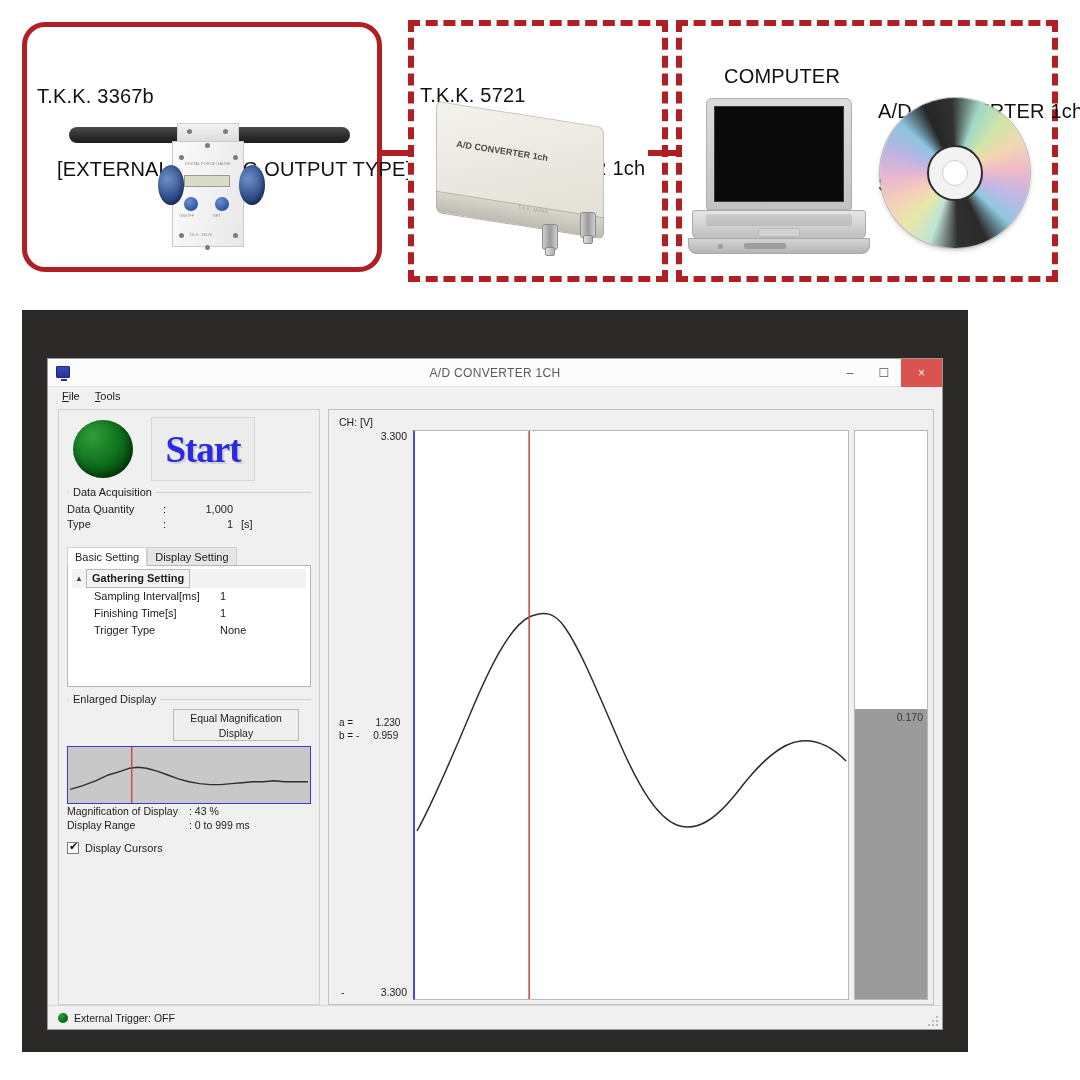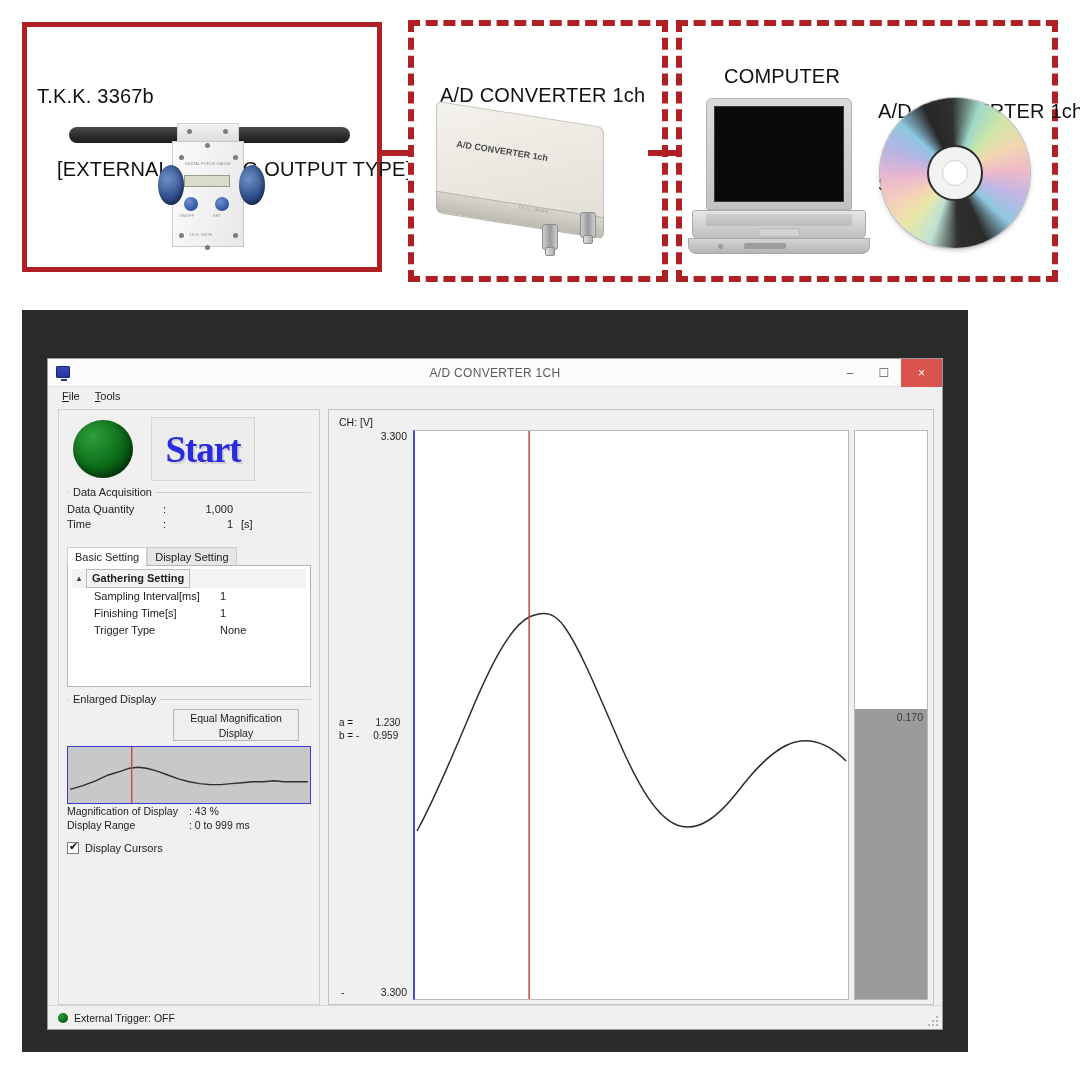--- a/index.html
+++ b/index.html
@@ -206,21 +206,21 @@
   #st-dot { width:10px; height:10px; border-radius:50%;
     background:radial-gradient(circle at 34% 30%, #2f9e3a, #0b6b18 60%, #033f08); margin-right:6px; }
   #grip { position:absolute; right:4px; bottom:3px; width:12px; height:12px; opacity:.55; }
   .gdot { position:absolute; width:2px; height:2px; background:#8c8c8c; }
 </style>
 </head>
 <body>
 
 <div id="root">
 
-  <div class="panel panel-solid" style="left:22px; top:22px; width:360px; height:250px;">
+  <div class="panel panel-solid" style="left:22px; top:22px; width:360px; height:250px;border-radius:23px;">
     <div class="panel-title" style="padding:8px 0 0 10px;">
       <div>T.K.K. 3367b</div>
       <div class="p-title-indent">[EXTERNAL ANALOG OUTPUT TYPE]</div>
     </div>
 
     <div class="dev-wrap" style="left:0; top:72px; width:350px; height:170px;">
       <div class="bar-left" style="left:42px; top:28px; width:118px;"></div>
       <div class="bar-right" style="left:205px; top:28px; width:118px;"></div>
       <div class="dev-top" style="left:150px; top:24px; width:62px; height:20px;"></div>
       <div class="screw" style="left:160px; top:30px;"></div>
@@ -241,20 +241,21 @@
       <div class="dev-micro" style="left:162px; top:133px;">T.K.K. 3367b</div>
       <div class="screw" style="left:178px; top:44px;"></div>
       <div class="screw" style="left:178px; top:146px;"></div>
     </div>
   </div>
 
   <div class="connector" style="left:382px; top:150px; width:28px;"></div>
 
   <div class="panel panel-dashed" style="left:408px; top:20px; width:260px; height:262px;">
     <div class="panel-title" style="padding:8px 0 0 6px;">
+      <div>T.K.K. 5721</div>
       <div class="p-title-indent">A/D CONVERTER 1ch</div>
     </div>
 
     <div class="adc" style="left:0; top:58px; width:248px; height:178px;">
       <div class="adc-top" style="left:22px; top:30px; width:168px; height:96px;"></div>
       <div class="adc-side" style="left:22px; top:120px; width:168px; height:22px;"></div>
       <div class="adc-label" style="left:42px; top:62px;">A/D CONVERTER 1ch</div>
       <div class="adc-sub" style="left:104px; top:122px;">T.K.K. JAPAN</div>
       <div class="bnc" style="left:128px; top:140px;"></div>
       <div class="bnc-tip" style="left:131px; top:163px;"></div>
@@ -323,21 +324,21 @@
 
           <div class="grp">
             <div class="grp-title">Data Acquisition</div>
             <div class="kv">
               <span class="k">Data Quantity</span>
               <span class="c">:</span>
               <span class="v">1,000</span>
               <span class="u"></span>
             </div>
             <div class="kv">
-              <span class="k">Time</span>
+              <span class="k">Type</span>
               <span class="c">:</span>
               <span class="v">1</span>
               <span class="u">[s]</span>
             </div>
           </div>
 
           <div id="tabs">
             <div class="tab active">Basic Setting</div>
             <div class="tab">Display Setting</div>
           </div>

